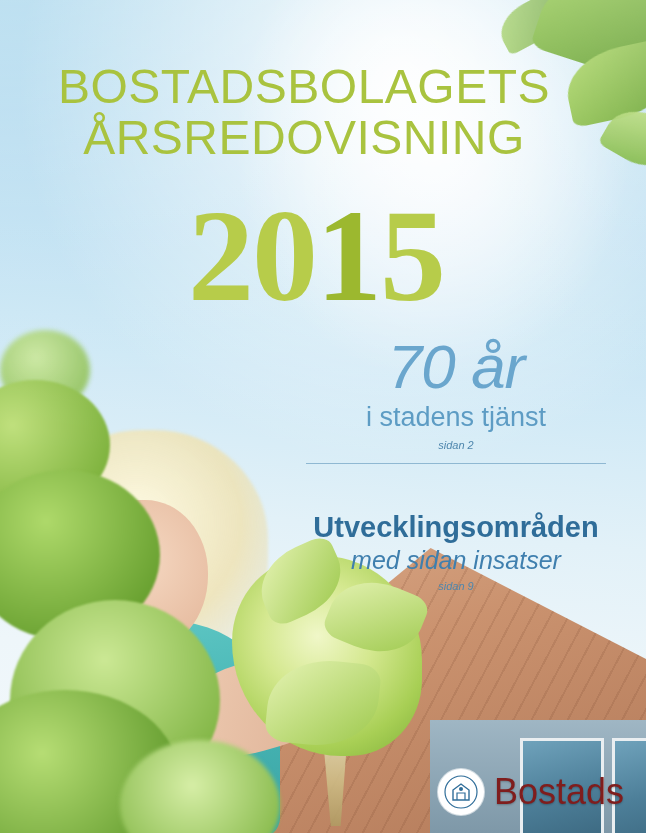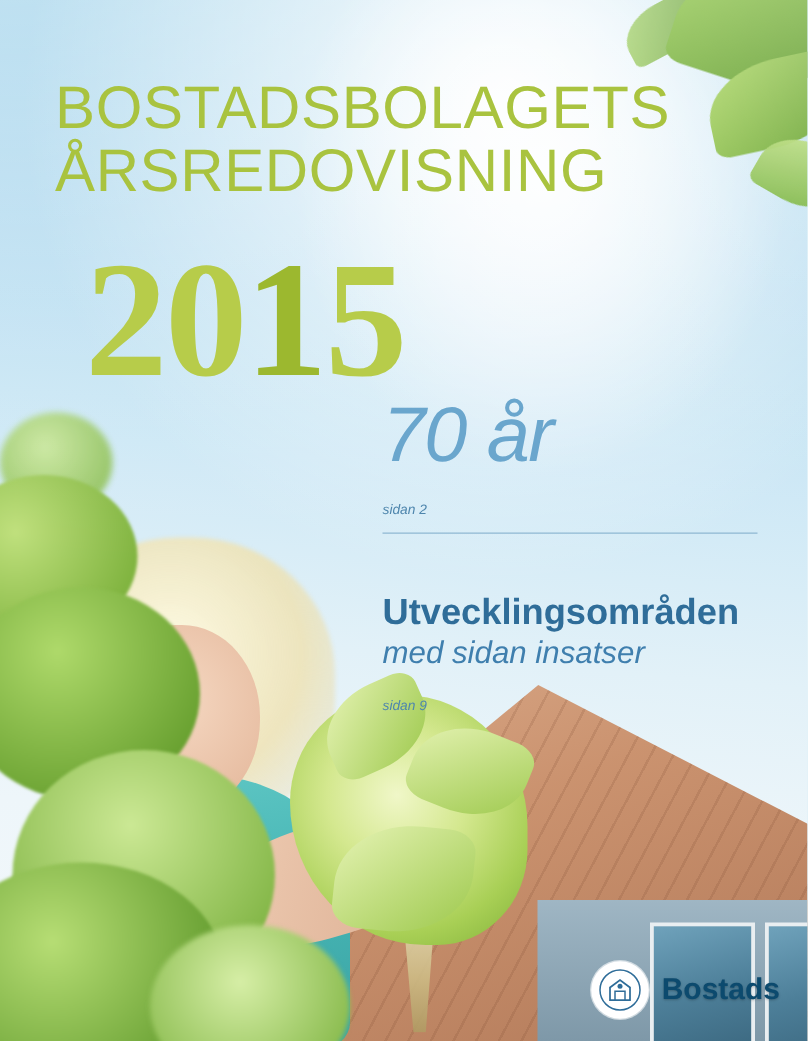--- a/index.html
+++ b/index.html
@@ -175,20 +175,21 @@
     background: linear-gradient(180deg, rgba(255,255,255,0.28) 0%, rgba(255,255,255,0.06) 28%, rgba(255,255,255,0) 55%);
     pointer-events: none;
   }
 
   
   .title-block {
     position: absolute;
     left: 44px;
     top: 62px;
     width: 520px;
+    text-align: center;
   }
   .title-line {
     font-family: "Liberation Sans", sans-serif;
     font-weight: 400;
     color: #a9c33f;
     font-size: 48px;
     letter-spacing: 0.5px;
     line-height: 1.06;
     white-space: nowrap;
   }
@@ -200,44 +201,44 @@
     line-height: 1;
     letter-spacing: -2px;
     margin-top: 26px;
     margin-left: 24px;
   }
   .year .dk { color: #9cb82f; }
 
   .promos {
     position: absolute;
     right: 40px;
-    top: 318px;
+    top: 336px;
     width: 300px;
-    text-align: left;
+    text-align: center;
     color: #3f7fae;
   }
   .promo-big {
     font-size: 62px;
     font-style: italic;
     font-weight: 400;
     line-height: 1;
     color: #6aa6cd;
     letter-spacing: -1px;
   }
   .promo-sub {
     font-size: 27px;
     color: #5d9cc4;
     line-height: 1.15;
     margin-top: 4px;
   }
   .promo-page {
     font-size: 11px;
     font-style: italic;
     color: #4e86ad;
-    margin-top: 22px;
+    margin-top: 6px;
   }
   .rule {
     height: 1px;
     background: #8fb8d2;
     margin: 12px 0 14px auto;
     width: 100%;
   }
   .promo-big2 {
     font-size: 29px;
     font-weight: 700;
@@ -266,23 +267,23 @@
     width: 46px;
     height: 46px;
     border-radius: 50%;
     background: #ffffff;
     display: flex;
     align-items: center;
     justify-content: center;
     box-shadow: 0 0 0 1px rgba(255,255,255,0.6);
   }
   .logo-text {
-    color: #0c4a6e;
-    font-weight: 700;
-    font-size: 24px;
+    color: #7f1d1d;
+    font-weight: 400;
+    font-size: 36px;
     line-height: 0.96;
     text-shadow: 0 1px 2px rgba(0,0,0,0.25);
   }
 </style>
 </head>
 <body>
 
 <div id="cover">
 
   <div class="bg-sky"></div>
@@ -321,20 +322,21 @@
 
   <div class="title-block">
     <div class="title-line">BOSTADSBOLAGETS</div>
     <div class="title-line">ÅRSREDOVISNING</div>
     <div class="year"><span>20</span><span class="dk">1</span><span>5</span></div>
   </div>
 
   <div class="promos">
     <div>
       <div class="promo-big">70 år</div>
+      <div class="promo-sub">i stadens tjänst</div>
       <div class="promo-page">sidan 2</div>
     </div>
     <div class="rule"></div>
     <div>
       <div class="promo-big2">Utvecklingsområden</div>
       <div class="promo-italic2">med sidan insatser</div>
       <div class="promo-page">sidan 9</div>
     </div>
   </div>
 

